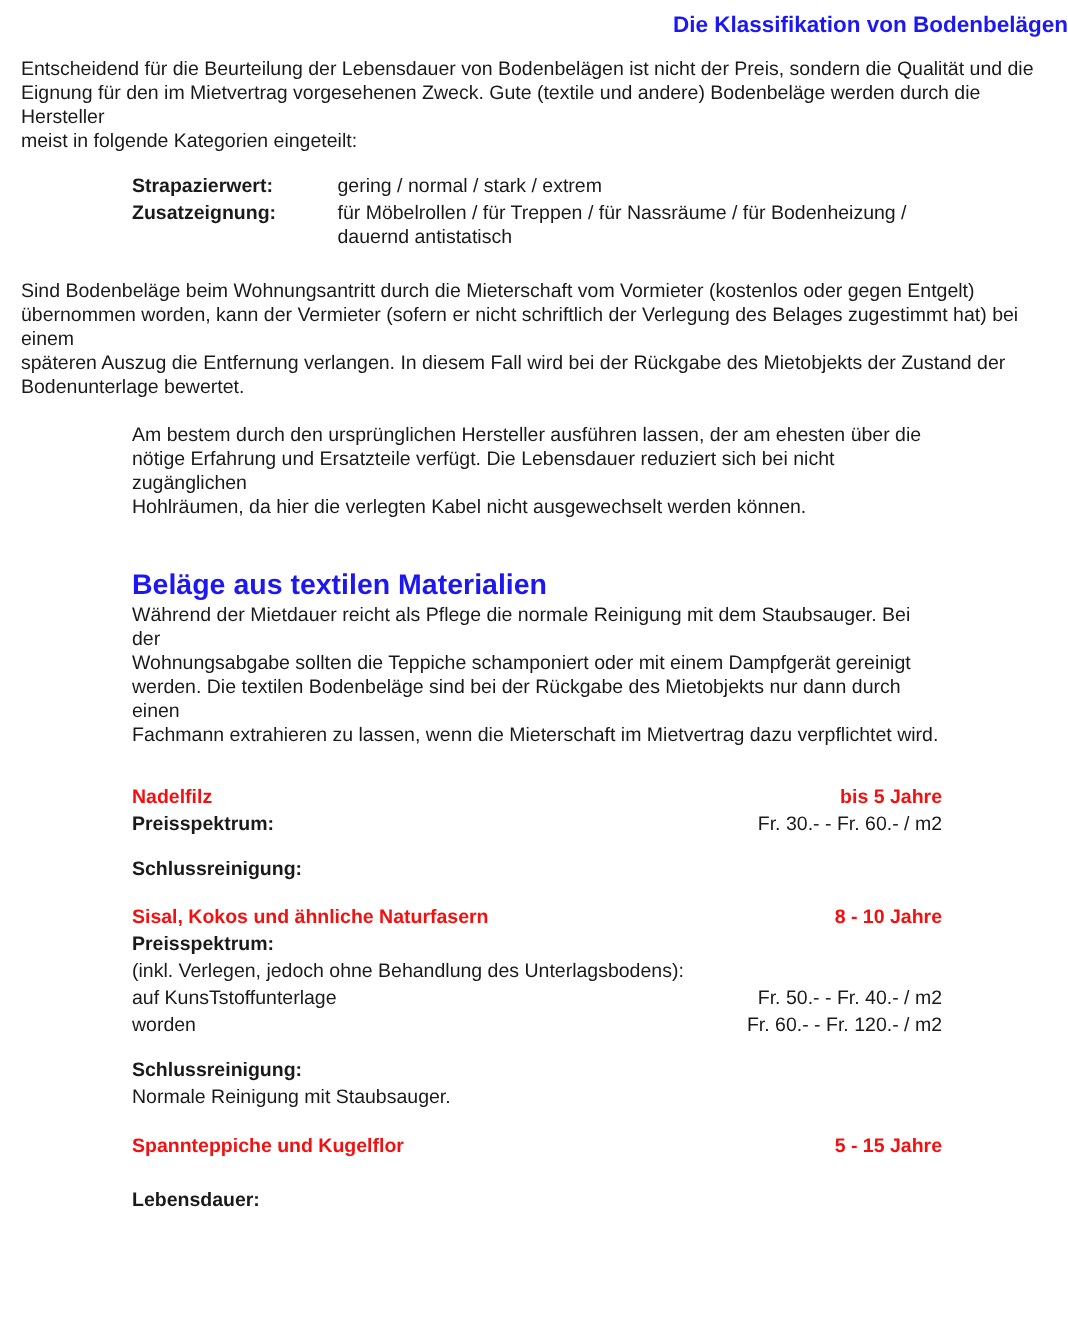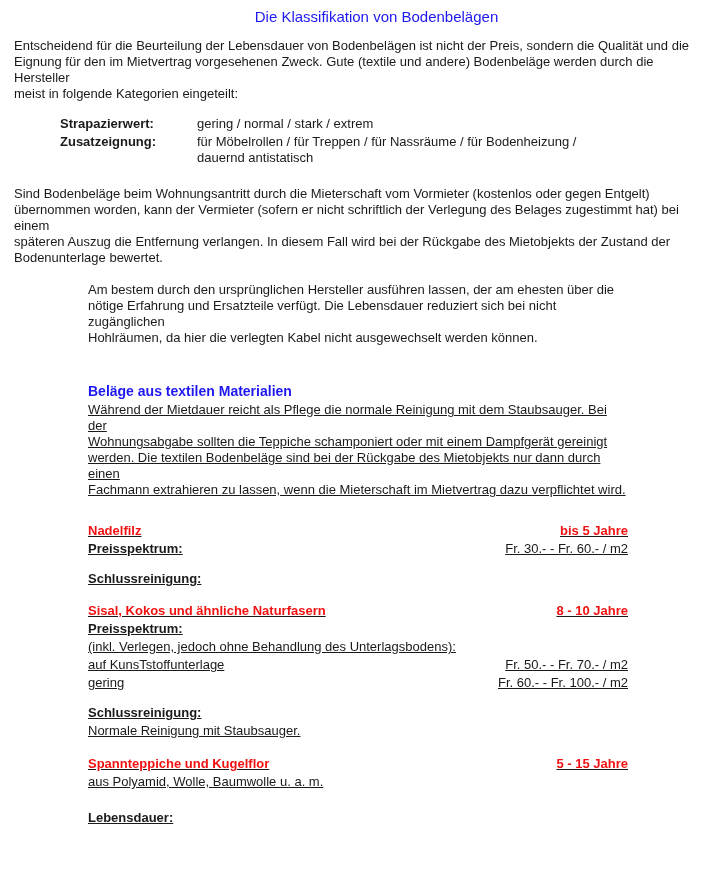--- a/index.html
+++ b/index.html
@@ -13,52 +13,52 @@
     width: 712px;
     height: 896px;
     background: #ffffff;
     color: var(--ink);
     font-family: "Liberation Sans", "DejaVu Sans", sans-serif;
     font-size: 13px;
     overflow: hidden;
   }
   .doc-title {
     margin: 8px 0 0 0;
-    text-align: center;
+    text-align: right;
     color: var(--blue);
-    font-weight: normal;
+    font-weight: bold;
     font-size: 15px;
     line-height: 18px;
     padding-left: 41px;
   }
   .body-par {
     margin: 12px 14px 0 14px;
     line-height: 16px;
     white-space: pre-line;
   }
   .body-par.takeover { margin-top: 20px; }
-  .cat-table { margin: 14px 0 0 60px; }
+  .cat-table { margin: 14px 0 0 88px; }
   .cat-row { display: flex; line-height: 16px; margin-bottom: 2px; }
   .cat-label { width: 137px; flex-shrink: 0; font-weight: bold; }
   .cat-value { white-space: pre-line; }
   .indent-par {
     margin: 16px 0 0 88px;
     width: 540px;
     line-height: 16px;
     white-space: pre-line;
   }
   .section-heading {
     margin: 36px 0 0 88px;
     color: var(--blue);
     font-weight: bold;
-    font-size: 14px;
+    font-size: 19px;
     line-height: 18px;
   }
-  .section-heading + .indent-par { margin-top: 2px; text-decoration: underline; }
-  .section { margin: 0 0 0 88px; width: 540px; text-decoration: underline; }
+  .section-heading + .indent-par { margin-top: 2px; }
+  .section { margin: 0 0 0 88px; width: 540px; }
   .section.first { margin-top: 24px; }
   .srow { display: flex; justify-content: space-between; line-height: 18px; }
   .srow .left { text-align: left; }
   .srow .right { text-align: right; white-space: pre-line; }
   .srow.top-align { align-items: flex-start; }
   .srow .right.multiline { line-height: 16px; }
   .red-head { color: var(--red); font-weight: bold; }
   .bold { font-weight: bold; }
   .line { line-height: 18px; }
   .gap-sm { margin-top: 12px; }
@@ -118,33 +118,32 @@
 
   <div class="section gap-md">
     <div class="srow">
       <span class="red-head">Sisal, Kokos und ähnliche Naturfasern</span>
       <span class="red-head">8 - 10 Jahre</span>
     </div>
     <div class="line bold">Preisspektrum:</div>
     <div class="line">(inkl. Verlegen, jedoch ohne Behandlung des Unterlagsbodens):</div>
     <div class="srow">
       <span class="left">auf KunsTstoffunterlage</span>
-      <span class="right">Fr. 50.- - Fr. 70.- / m2</span>
+      <span class="right">Fr. 50.- - Fr. 40.- / m2</span>
     </div>
     <div class="srow">
-      <span class="left">gering</span>
-      <span class="right">Fr. 60.- - Fr. 100.- / m2</span>
+      <span class="left">worden</span>
+      <span class="right">Fr. 60.- - Fr. 120.- / m2</span>
     </div>
     <div class="line bold gap-sm">Schlussreinigung:</div>
     <div class="line">Normale Reinigung mit Staubsauger.</div>
   </div>
 
   <div class="section gap-lg">
     <div class="srow">
       <span class="red-head">Spannteppiche und Kugelflor</span>
       <span class="red-head">5 - 15 Jahre</span>
     </div>
-    <div class="line">aus Polyamid, Wolle, Baumwolle u. a. m.</div>
     <div class="line bold gap-xl">Lebensdauer:</div>
 
   </div>
 
 </div>
 
 </body></html>

